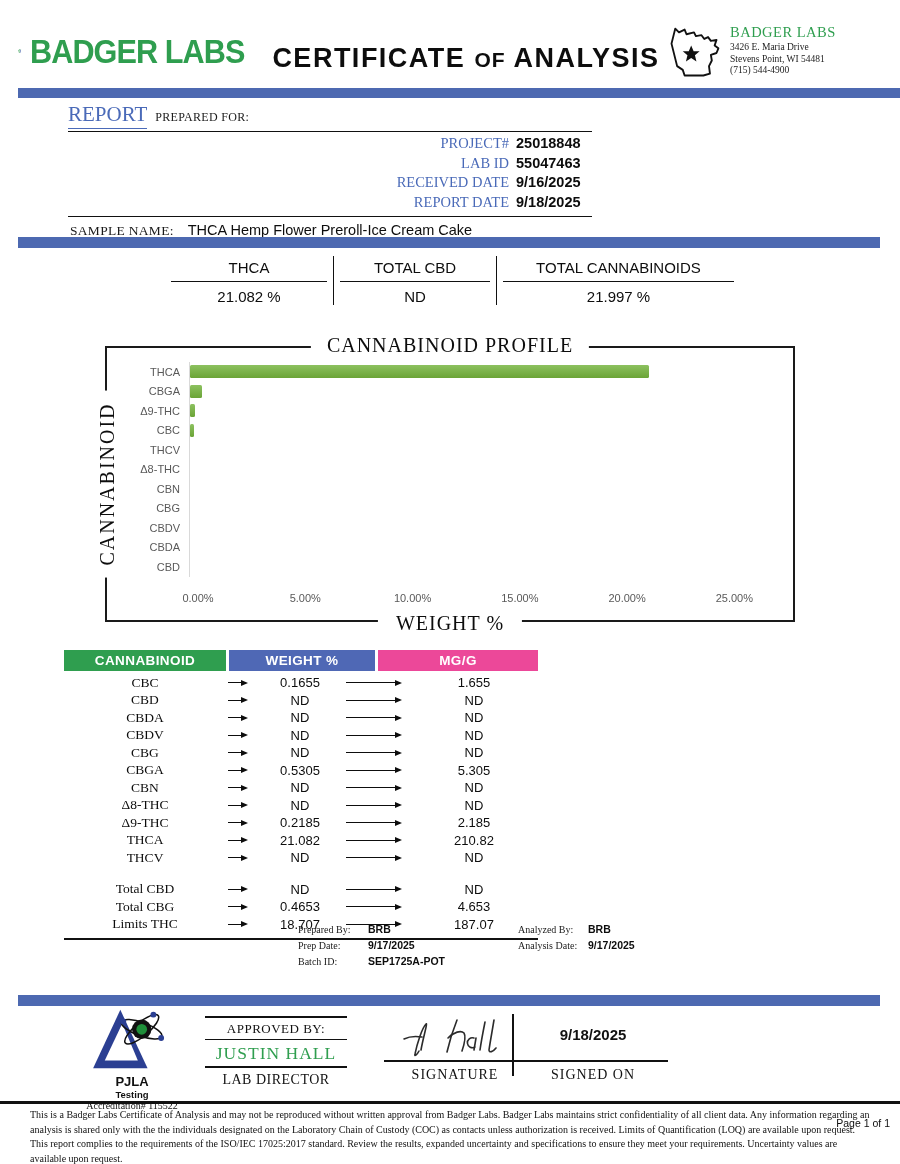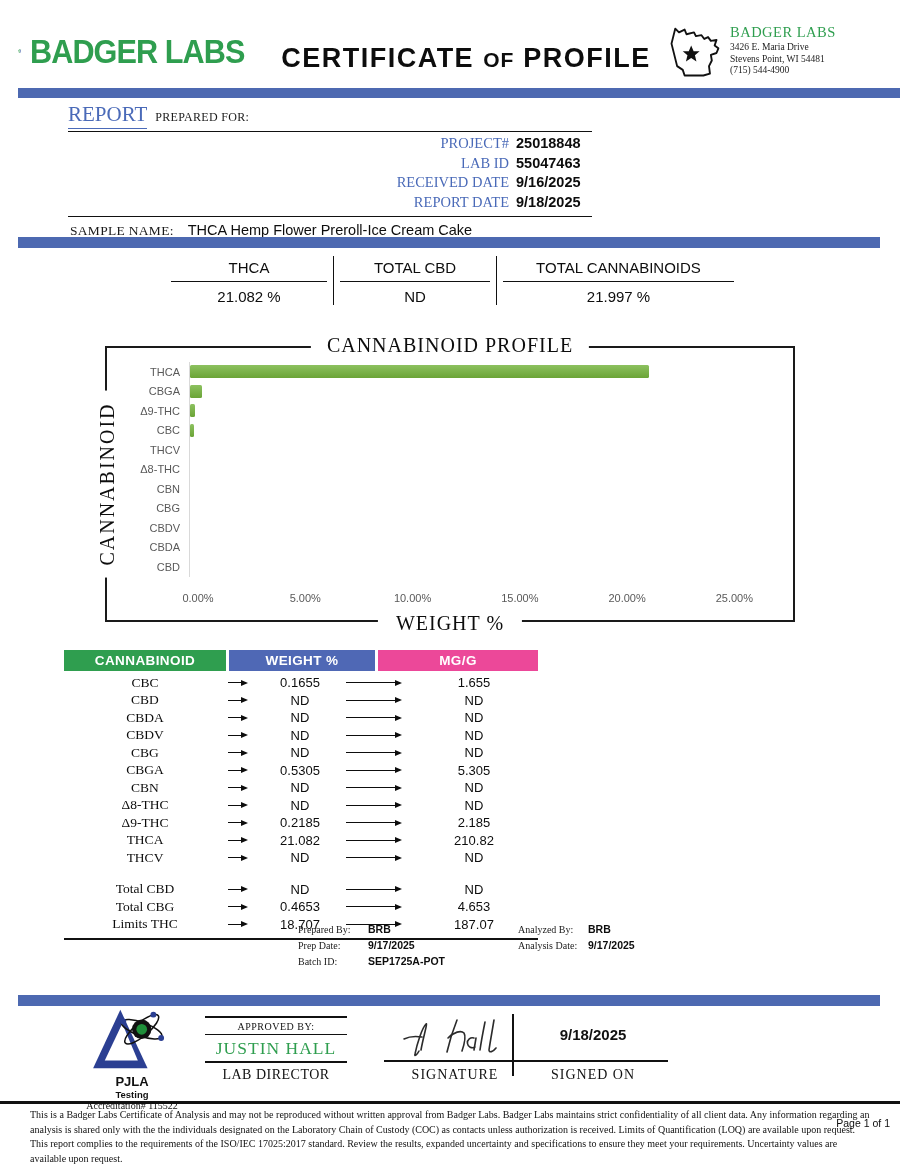--- a/index.html
+++ b/index.html
@@ -79,21 +79,21 @@
   .fn-row { display:flex; gap:8px; margin-bottom:4px; align-items:baseline; }
   .fn-label { font-family:"Liberation Serif", serif; font-size:10px; color:#1a1a1a; min-width:62px; }
   .fn-value { font-size:10.5px; font-weight:bold; color:#0d0d0d; }
 
   
   .pjla { position:absolute; left:62px; top:1004px; width:140px; text-align:center; }
   .pjla-name { font-weight:bold; font-size:13px; margin-top:-4px; }
   .pjla-testing { font-weight:bold; font-size:9.5px; }
   .pjla-accr { font-family:"Liberation Serif", serif; font-size:10px; }
   .approved { position:absolute; left:205px; top:1016px; width:142px; text-align:center; }
-  .ab-label { font-family:"Liberation Serif", serif; font-size:10px; letter-spacing:.5px; border-top:2px solid #111; border-bottom:1.3px solid #111; padding:3px 0 2px; }
+  .ab-label { font-family:"Liberation Serif", serif; font-size:13px; letter-spacing:.5px; border-top:2px solid #111; border-bottom:1.3px solid #111; padding:3px 0 2px; }
   .ab-name { font-family:"Liberation Serif", serif; font-size:17.5px; letter-spacing:1px; color:#2f9e4f; padding:3px 0 2px; border-bottom:2px solid #111; }
   .ab-title { font-family:"Liberation Serif", serif; font-size:14px; letter-spacing:.5px; padding-top:4px; }
   .sigblock { position:absolute; left:384px; top:1008px; width:142px; text-align:center; }
   .sig-art { height:50px; display:flex; align-items:flex-end; justify-content:center; }
   .sig-rule { border-top:2px solid #111; margin-top:2px; }
   .sig-label { font-family:"Liberation Serif", serif; font-size:14px; letter-spacing:1px; padding-top:5px; }
   .vdiv { position:absolute; left:512px; top:1014px; width:2px; height:62px; background:#111; }
   .signedon { position:absolute; left:518px; top:1008px; width:150px; text-align:center; }
   .so-date { height:52px; display:flex; align-items:center; justify-content:center; font-size:15px; font-weight:bold; }
   .so-rule { border-top:2px solid #111; }
@@ -113,21 +113,21 @@
     <div class="logo">
       <svg width="44" height="52" viewBox="0 0 44 50">
         <path d="M21 1 C10 7 3 18 5 30 C7 41 14 47 21 49 C17 36 17 20 21 1 Z" fill="#2f9e4f"></path>
         <path d="M23 4 C31 10 37 18 36 27 C35 37 29 45 22 49 C27 36 27 18 23 4 Z" fill="#3d5da8"></path>
         <path d="M26 1 C32 2 37 6 39 12 C34 10 29 6 26 1 Z" fill="#2f9e4f"></path>
         <rect x="-8" y="20" width="62" height="3.5" transform="rotate(-36 22 24)" fill="#fff"></rect>
         <rect x="-8" y="33" width="62" height="3.5" transform="rotate(-36 22 36)" fill="#fff"></rect>
       </svg>
       <span class="brand-name">BADGER LABS</span>
     </div>
-    <div class="title"><span>CERTIFICATE</span> <span class="small-of">OF</span> <span>PROFILE</span></div>
+    <div class="title"><span>CERTIFICATE</span> <span class="small-of">OF</span> <span>ANALYSIS</span></div>
     <div class="labinfo">
       <svg width="60" height="58" viewBox="0 0 64 60">
         <path d="M10 12 L12 4 L16 8 L22 5 L24 10 L32 8 L34 12 L40 11 L43 15 L47 13 L50 17 L56 16 L54 22 L58 25 L56 30 L50 32 L51 38 L48 44 L49 52 L42 54 L22 54 L20 48 L14 44 L12 36 L10 28 L8 20 Z" fill="#fff" stroke="#111" stroke-width="2" stroke-linejoin="round"></path>
         <path transform="translate(29,31)" d="M0 -9 L2.6 -2.8 L9 -2.8 L4 1.5 L5.6 8 L0 4.2 L-5.6 8 L-4 1.5 L-9 -2.8 L-2.6 -2.8 Z" fill="#111"></path>
       </svg>
       <div class="lab-text">
         <div class="lab-name">BADGER LABS</div>
         <div class="lab-addr">3426 E. Maria Drive</div>
         <div class="lab-addr">Stevens Point, WI 54481</div>
         <div class="lab-addr">(715) 544-4900</div>

